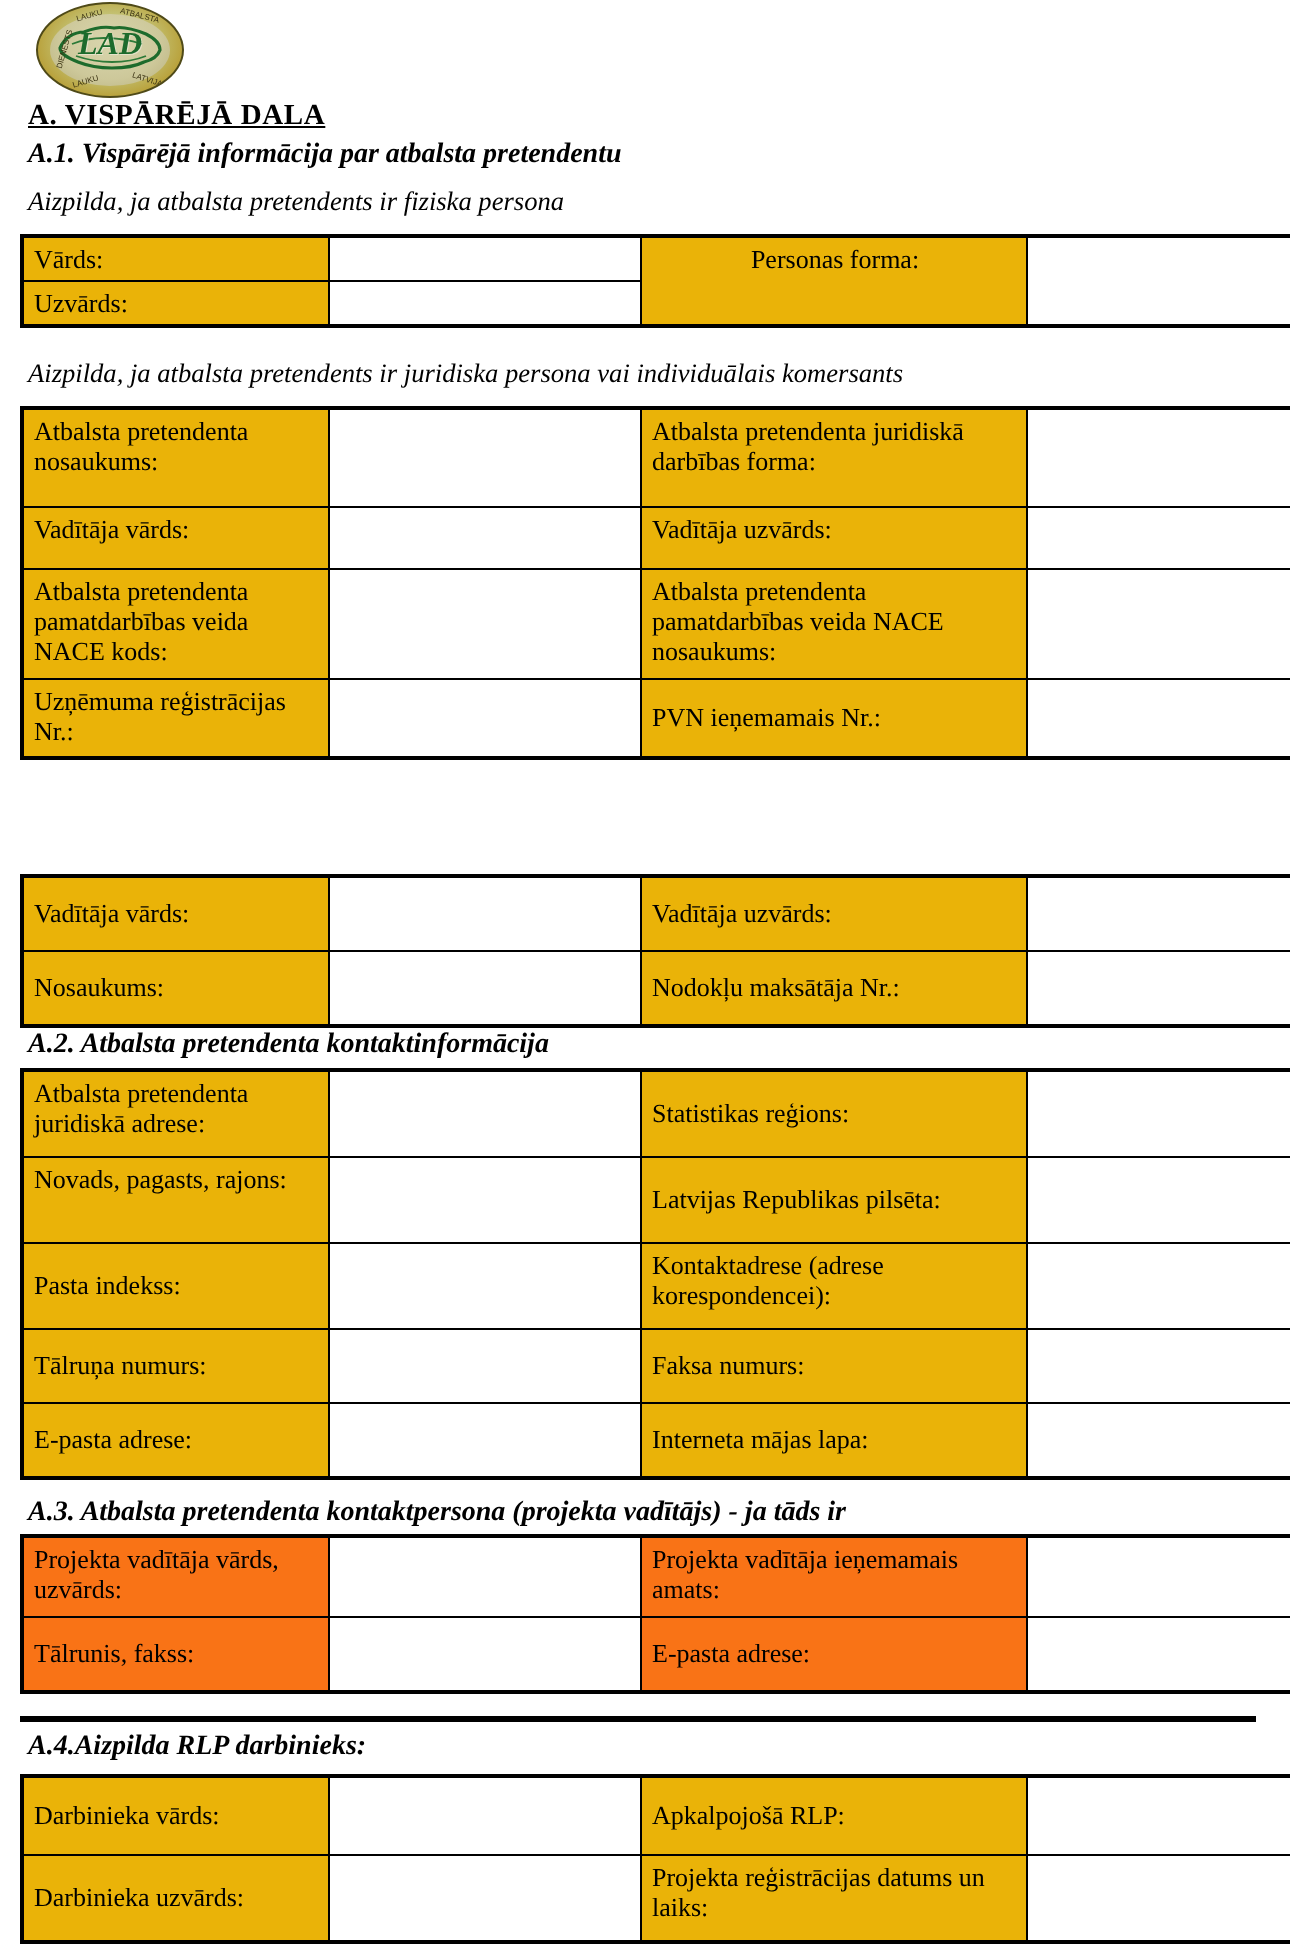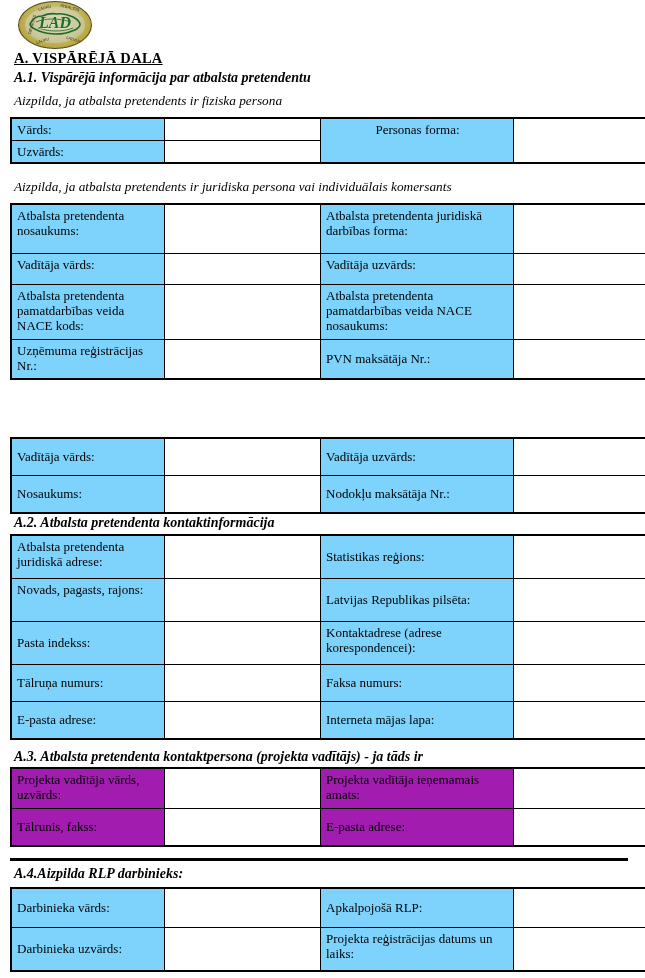--- a/index.html
+++ b/index.html
@@ -125,24 +125,24 @@
     border: 1px solid #000000;
     padding: 3px 4px 3px 5px;
     vertical-align: top;
     line-height: 1.16;
     font-family: "Liberation Serif", "DejaVu Serif", serif;
   }
   table.form.outer-thick {
     border: 2px solid #000000;
   }
   td.lbl {
-    background: #7dd3fc;
+    background: #eab308;
   }
   td.lbl-white {
-    background: #a21caf;
+    background: #f97316;
     margin-top: 20px;
   }
   td.val {
     background: #ffffff;
   }
   td.ctr {
     text-align: center;
     vertical-align: middle;
   }
 
@@ -225,21 +225,21 @@
       </tr>
       <tr>
         <td class="lbl c1" style="height:48px;">Atbalsta pretendenta pamatdarbības veida NACE kods:</td>
         <td class="val c2"></td>
         <td class="lbl c3">Atbalsta pretendenta pamatdarbības veida NACE nosaukums:</td>
         <td class="val c4"></td>
       </tr>
       <tr>
         <td class="lbl c1" style="height:32px;">Uzņēmuma reģistrācijas Nr.:</td>
         <td class="val c2"></td>
-        <td class="lbl c3" style="vertical-align:middle;">PVN maksātāja Nr.:</td>
+        <td class="lbl c3" style="vertical-align:middle;">PVN ieņemamais Nr.:</td>
         <td class="val c4"></td>
       </tr>
     </tbody>
   </table>
 
 
   <table class="form outer-thick" style="top:437px;">
     <tbody>
       <tr>
         <td class="lbl c1" style="height:30px; vertical-align:middle;">Vadītāja vārds:</td>

